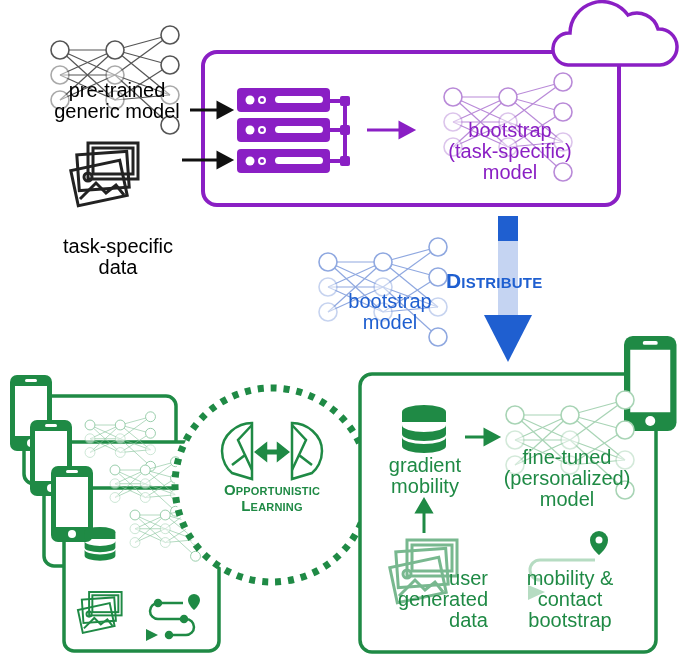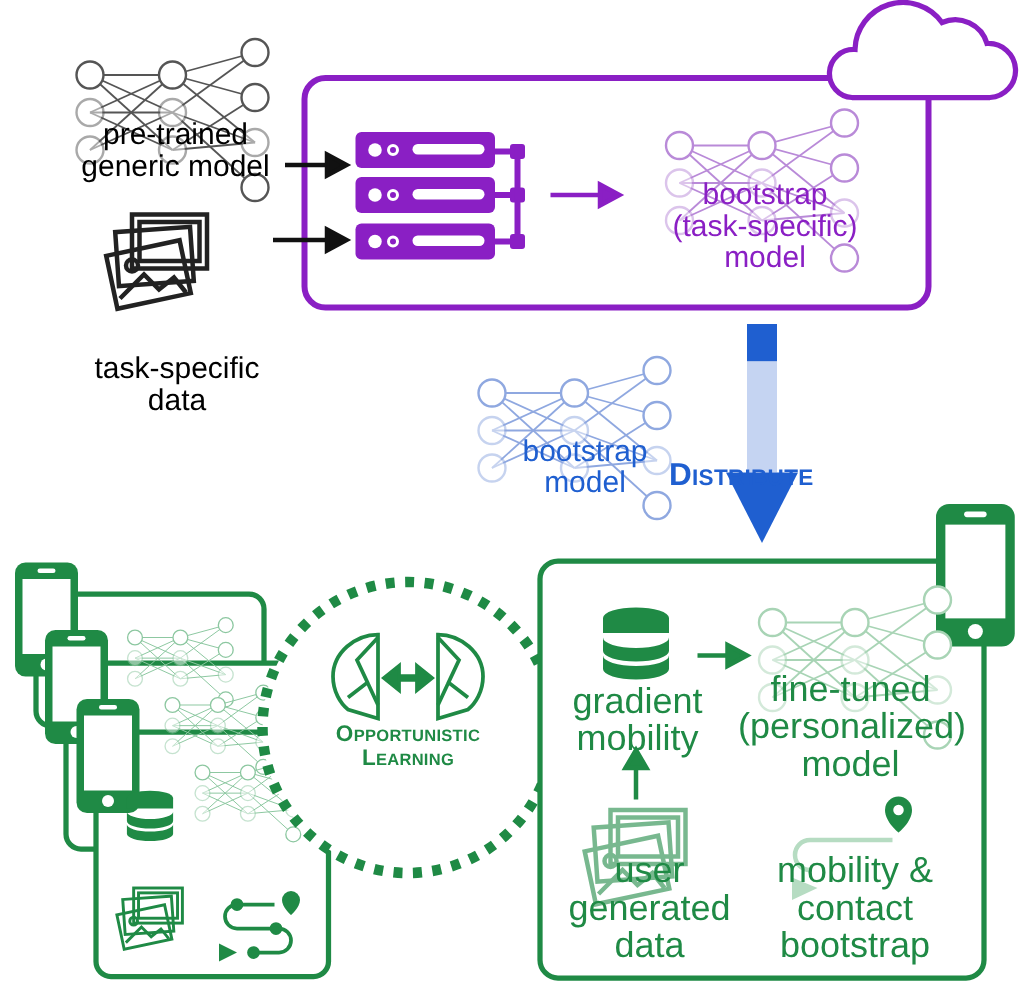--- a/index.html
+++ b/index.html
@@ -2,21 +2,21 @@
 <html><head>
 <meta charset="utf-8">
 <style>
   html, body { margin:0; padding:0; background:#ffffff; }
   body { width:684px; height:663px; position:relative; overflow:hidden; font-family:"Liberation Sans", sans-serif; }
   svg.stage { position:absolute; left:0; top:0; }
   .lbl { position:absolute; text-align:center; line-height:1.05; white-space:nowrap; }
   .black { color:#000000; font-size:20px; }
   .purple { color:#8a1fc4; font-size:20px; }
   .blue { color:#1f5fd0; font-size:20px; }
-  .green { color:#1f8a45; font-size:24px; }
+  .green { color:#1f8a45; font-size:20px; }
   .sc { font-variant: small-caps; font-weight:bold; letter-spacing:0.2px; }
 </style>
 </head>
 <body>
 
 <svg class="stage" width="684" height="663" viewBox="0 0 684 663" xmlns="http://www.w3.org/2000/svg">
   <defs>
     <g id="nn">
       <g stroke-width="1.2" fill="none">
         <line x1="0" y1="0" x2="55" y2="0"></line>
@@ -205,35 +205,35 @@
 </div>
 <div class="lbl purple" style="left:430px; top:120px; width:160px;">
   <div>bootstrap</div>
   <div>(task-specific)</div>
   <div>model</div>
 </div>
 <div class="lbl blue" style="left:330px; top:291px; width:120px;">
   <div>bootstrap</div>
   <div>model</div>
 </div>
-<div class="lbl blue sc" style="left:446px; top:270px; font-size:21px;margin-top:36px;">Distribute</div>
+<div class="lbl blue sc" style="left:446px; top:270px; font-size:21px;">Distribute</div>
 <div class="lbl green sc" style="left:192px; top:482px; width:160px; font-size:15px;">
   <div>Opportunistic</div>
   <div>Learning</div>
 </div>
 <div class="lbl green" style="left:370px; top:455px; width:110px;">
   <div>gradient</div>
   <div>mobility</div>
 </div>
 <div class="lbl green" style="left:492px; top:447px; width:150px;">
   <div>fine-tuned</div>
   <div>(personalized)</div>
   <div>model</div>
 </div>
-<div class="lbl green" style="left:378px; top:568px; width:110px;">
+<div class="lbl green" style="left:378px; top:568px; width:110px;text-align:right;">
   <div>user</div>
   <div>generated</div>
   <div>data</div>
 </div>
 <div class="lbl green" style="left:505px; top:568px; width:130px;">
   <div>mobility &amp;</div>
   <div>contact</div>
   <div>bootstrap</div>
 </div>
 

